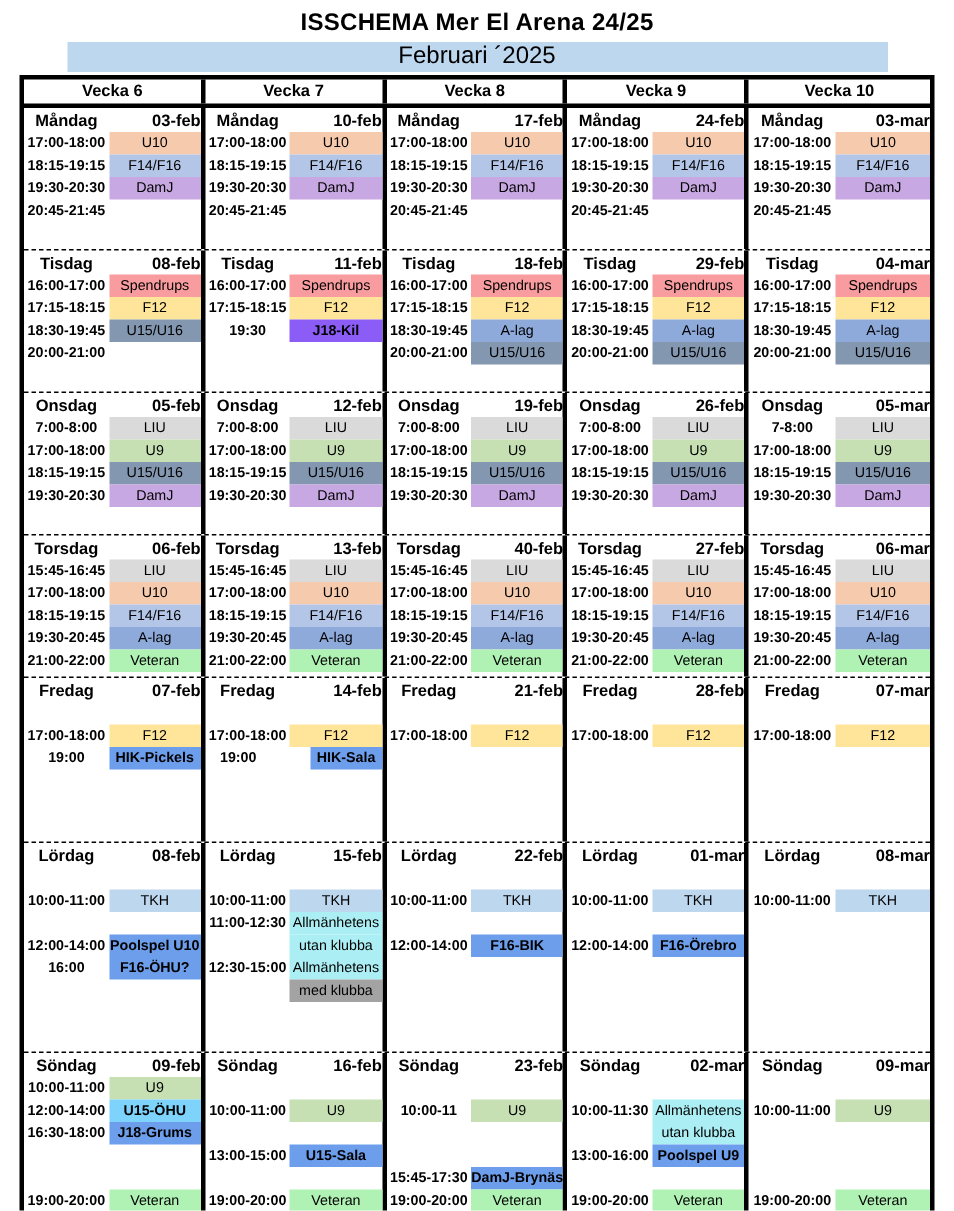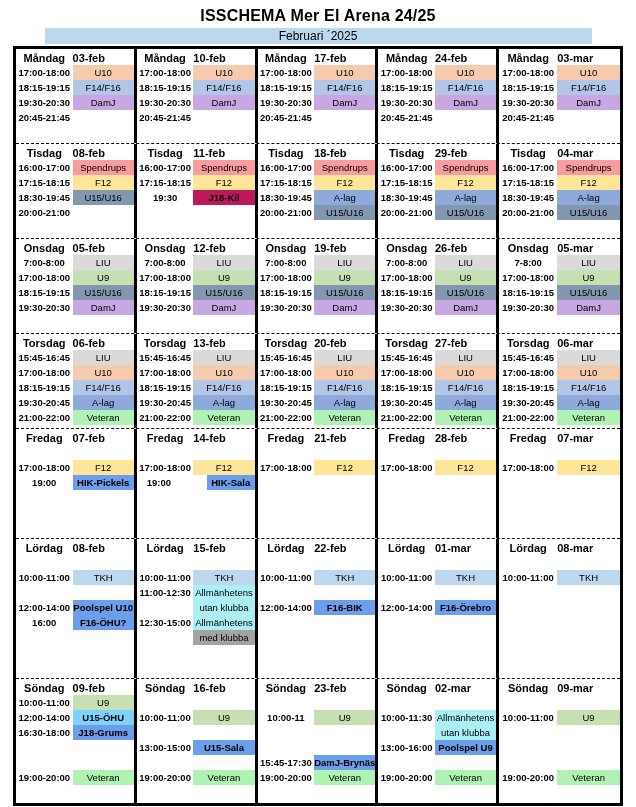--- a/index.html
+++ b/index.html
@@ -1,42 +1,49 @@
 <!DOCTYPE html>
 <html><head>
 <meta charset="utf-8">
 <style>
   html,body{margin:0;padding:0;background:#ffffff;}
   body{width:636px;height:807px;font-family:"Liberation Sans",sans-serif;color:#000;}
   .title{padding-top:7px;text-align:center;font-size:16px;font-weight:bold;letter-spacing:.2px;}
   .subtitle{width:547px;margin:3px auto 2px auto;background:var(--subtitle-bg,#BDD7EE);
-            text-align:center;font-size:12px;padding:1px 0;}
+            text-align:center;font-size:16px;padding:1px 0;}
   .table{margin:0 13px;border:3px solid #000;}
   .week-row{display:grid;grid-template-columns:repeat(5,1fr);border-bottom:3px solid #000;}
   .week-head{text-align:center;font-weight:bold;font-size:11px;padding:2px 0;border-right:3px solid #000;}
   .week-head:last-child{border-right:none;}
   .band{display:grid;grid-template-columns:repeat(5,1fr);}
   .band + .band{border-top:1.5px dashed #000;}
   .cell{border-right:3px solid #000;padding:1px 0 3px 0;}
   .cell:last-child{border-right:none;}
   .day-head{display:flex;font-weight:bold;font-size:11px;padding:2px 0 1px 0;}
   .day-name{width:48%;text-align:center;}
-  .day-date{width:52%;text-align:left;}
+  .day-date{width:52%;text-align:right;}
   .row{display:flex;height:15px;font-size:9.5px;line-height:15px;}
   .time{width:48%;text-align:center;font-weight:bold;white-space:nowrap;}
   .label{width:52%;text-align:center;white-space:nowrap;}
   .label.bold{font-weight:bold;}
 </style>
 </head>
 <body>
 
 <div class="title">ISSCHEMA Mer El Arena 24/25</div>
 <div class="subtitle" style="background: rgb(189, 215, 238);">Februari ´2025</div>
 
 <div class="table">
+  <div class="week-row" id="week-headers">
+      <div class="week-head">Vecka 6</div>
+      <div class="week-head">Vecka 7</div>
+      <div class="week-head">Vecka 8</div>
+      <div class="week-head">Vecka 9</div>
+      <div class="week-head">Vecka 10</div>
+    </div>
   <div id="bands">
       <div class="band">
         <div class="cell">
           <div class="day-head">
             <div class="day-name">Måndag</div>
             <div class="day-date">03-feb</div>
           </div>
           <div class="row">
             <div class="time">17:00-18:00</div>
             <div class="label" style="background: rgb(246, 203, 173);">U10</div>
@@ -198,21 +205,21 @@
           <div class="row">
             <div class="time">16:00-17:00</div>
             <div class="label" style="background: rgb(249, 156, 159);">Spendrups</div>
           </div>
           <div class="row">
             <div class="time">17:15-18:15</div>
             <div class="label" style="background: rgb(255, 229, 153);">F12</div>
           </div>
           <div class="row">
             <div class="time">19:30</div>
-            <div class="label bold" style="background: #be185d;">J18-Kil</div>
+            <div class="label bold" style="background: #8b5cf6;">J18-Kil</div>
           </div>
           <div class="row">
             <div class="time"></div>
             <div class="label"></div>
           </div>
           <div class="row">
             <div class="time"></div>
             <div class="label"></div>
           </div>
         </div>
@@ -476,21 +483,21 @@
             <div class="label" style="background: rgb(142, 170, 219);">A-lag</div>
           </div>
           <div class="row">
             <div class="time">21:00-22:00</div>
             <div class="label" style="background: rgb(175, 242, 180);">Veteran</div>
           </div>
         </div>
         <div class="cell">
           <div class="day-head">
             <div class="day-name">Torsdag</div>
-            <div class="day-date">20-feb</div>
+            <div class="day-date">40-feb</div>
           </div>
           <div class="row">
             <div class="time">15:45-16:45</div>
             <div class="label" style="background: rgb(218, 218, 218);">LIU</div>
           </div>
           <div class="row">
             <div class="time">17:00-18:00</div>
             <div class="label" style="background: rgb(246, 203, 173);">U10</div>
           </div>
           <div class="row">

